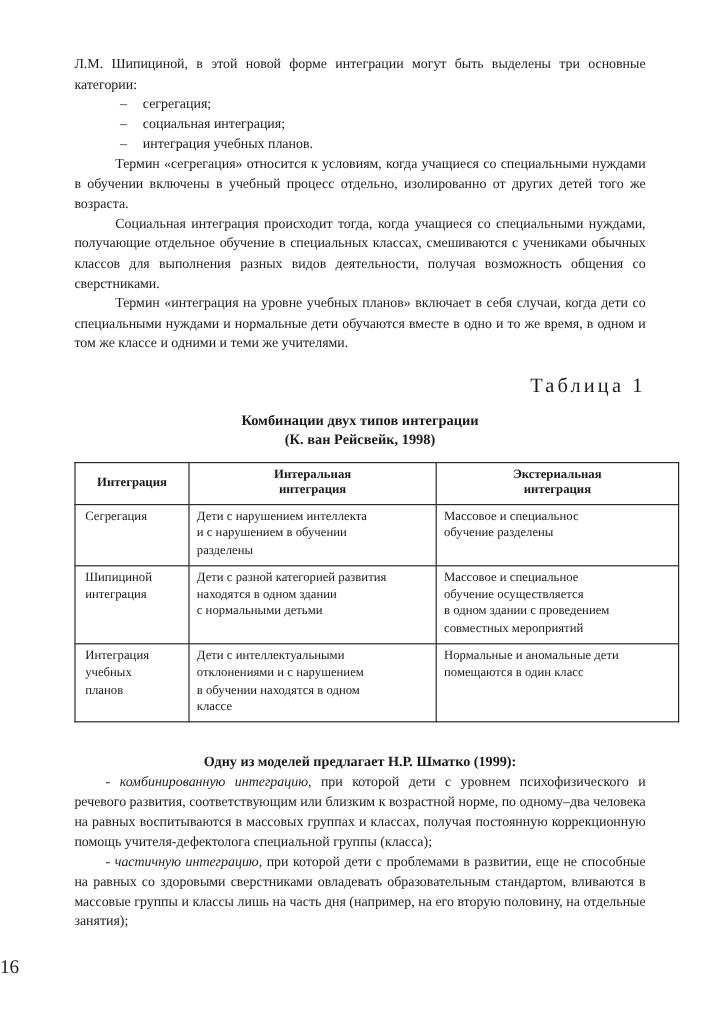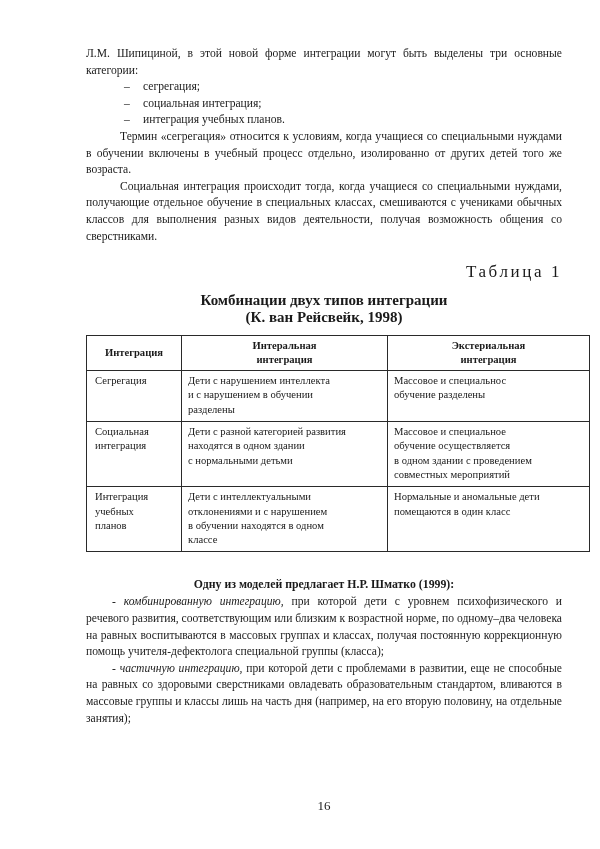--- a/index.html
+++ b/index.html
@@ -16,21 +16,20 @@
     overflow: hidden;
   }
 
   .page {
     position: absolute;
     left: 0;
     top: 0;
     width: 505px;
     height: 849px;
     background: #fff;
-    margin-left: 24px;
   }
 
   .content {
     position: absolute;
     left: 62px;
     top: 46px;
     width: 476px;
   }
 
   
@@ -72,21 +71,21 @@
   .tbl-number {
     font-size: 17px;
     text-align: right;
     letter-spacing: 2.6px;
     margin-top: 17px;
     color: #1b1b1b;
   }
   .tbl-title {
     text-align: center;
     font-weight: bold;
-    font-size: 15px;
+    font-size: 12px;
     line-height: 16.4px;
     margin-top: 10px;
   }
   .tbl-title .line2 {
     display: block;
   }
 
   
   table.combo {
     border-collapse: collapse;
@@ -132,22 +131,21 @@
     margin-bottom: 2px;
   }
   .it { font-style: italic; }
 
   
   .pageno {
     position: absolute;
     left: 0;
     top: 798px;
     width: 600px;
-    text-align: center;
-    font-size: 13px;
+    font-size: 16px;
     color: #1b1b1b;
   }
 </style>
 </head>
 <body>
 
 <div class="page">
   <div class="content">
 
     <p class="para">Л.М. Шипициной, в этой новой форме интеграции могут быть выделены три основные категории:</p>
@@ -162,20 +160,21 @@
         <span>социальная интеграция;</span>
       </li>
       <li>
         <span class="dash">–</span>
         <span>интеграция учебных планов.</span>
       </li>
     </ul>
 
     <p class="para indent">Термин «сегрегация» относится к условиям, когда учащиеся со специальными нуждами в обучении включены в учебный процесс отдельно, изолированно от других детей того же возраста.</p>
     <p class="para indent">Социальная интеграция происходит тогда, когда учащиеся со специальными нуждами, получающие отдельное обучение в специальных классах, смешиваются с учениками обычных классов для выполнения разных видов деятельности, получая возможность общения со сверстниками.</p>
+    <p class="para indent">Термин «интеграция на уровне учебных планов» включает в себя случаи, когда дети со специальными нуждами и нормальные дети обучаются вместе в одно и то же время, в одном и том же классе и одними и теми же учителями.</p>
 
     <div class="tbl-number">Таблица 1</div>
 
     <div class="tbl-title">
       <span class="line2">Комбинации двух типов интеграции</span>
       <span class="line2">(К. ван Рейсвейк, 1998)</span>
     </div>
 
     <table class="combo">
       <thead>
@@ -203,21 +202,21 @@
             <span class="cellline">разделены</span>
           </td>
           <td class="body">
             <span class="cellline">Массовое и специальнос</span>
             <span class="cellline">обучение разделены</span>
           </td>
         </tr>
 
         <tr>
           <td class="cat">
-            <span class="cellline">Социальная</span>
+            <span class="cellline">Шипициной</span>
             <span class="cellline">интеграция</span>
           </td>
           <td class="body">
             <span class="cellline">Дети с разной категорией развития</span>
             <span class="cellline">находятся в одном здании</span>
             <span class="cellline">с нормальными детьми</span>
           </td>
           <td class="body">
             <span class="cellline">Массовое и специальное</span>
             <span class="cellline">обучение осуществляется</span>

